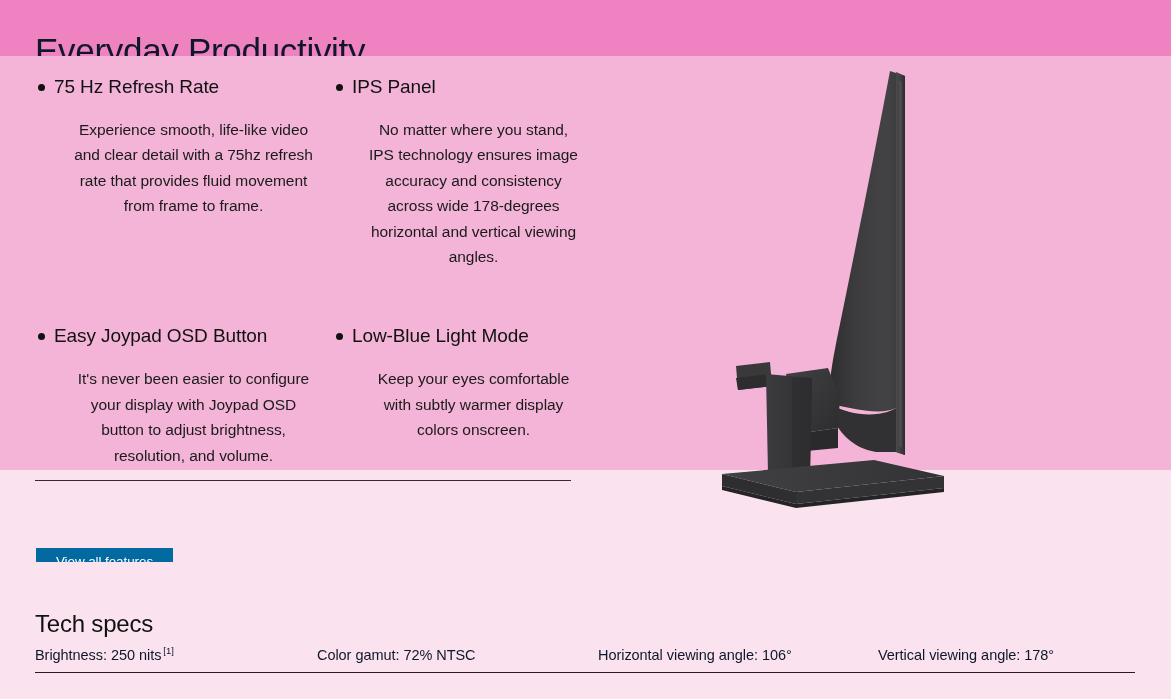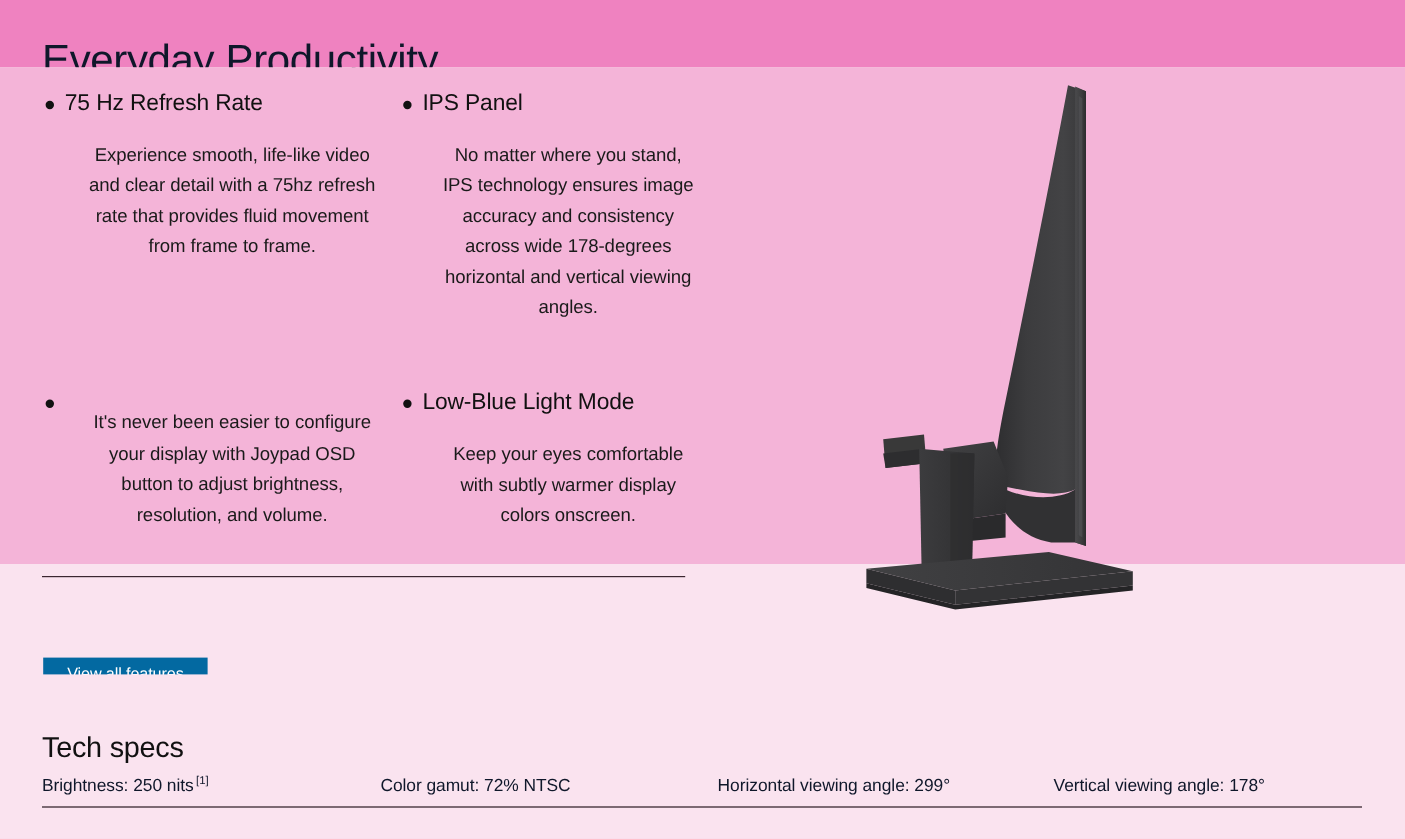--- a/index.html
+++ b/index.html
@@ -215,20 +215,21 @@
         </div>
 
         <div class="feature-item col-2">
           <span class="bullet"></span>
           <p class="feature-head">IPS Panel</p>
           <p class="feature-body">No matter where you stand, IPS technology ensures image accuracy and consistency across wide 178-degrees horizontal and vertical viewing angles.</p>
         </div>
 
         <div class="feature-item col-1 row-2">
           <span class="bullet"></span>
+          <p class="feature-head">Easy Joypad OSD Button</p>
           <p class="feature-body">It's never been easier to configure your display with Joypad OSD button to adjust brightness, resolution, and volume.</p>
         </div>
 
         <div class="feature-item col-2 row-2">
           <span class="bullet"></span>
           <p class="feature-head">Low-Blue Light Mode</p>
           <p class="feature-body">Keep your eyes comfortable with subtly warmer display colors onscreen.</p>
         </div>
 
       </div>
@@ -306,21 +307,21 @@
     <h2 class="specs-title">Tech specs</h2>
 
     <div class="specs-row">
       <div class="spec-cell spec-0">
         <span>Brightness: 250 nits</span><sup>[1]</sup>
       </div>
       <div class="spec-cell spec-1">
         <span>Color gamut: 72% NTSC</span>
       </div>
       <div class="spec-cell spec-2">
-        <span>Horizontal viewing angle: 299°</span>
+        <span>Horizontal viewing angle: 106°</span>
       </div>
       <div class="spec-cell spec-3">
         <span>Vertical viewing angle: 178°</span>
       </div>
     </div>
 
     <div class="specs-rule"></div>
   </div>
 
 </div>

